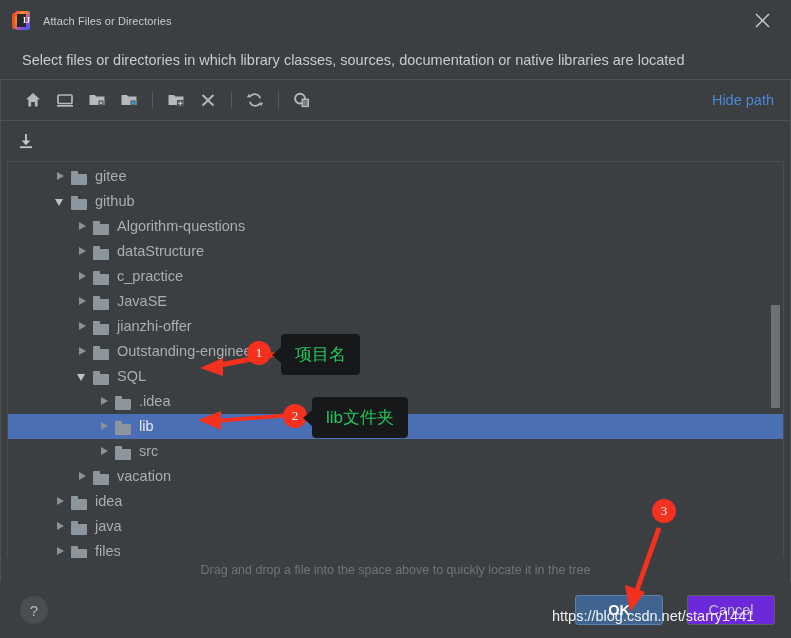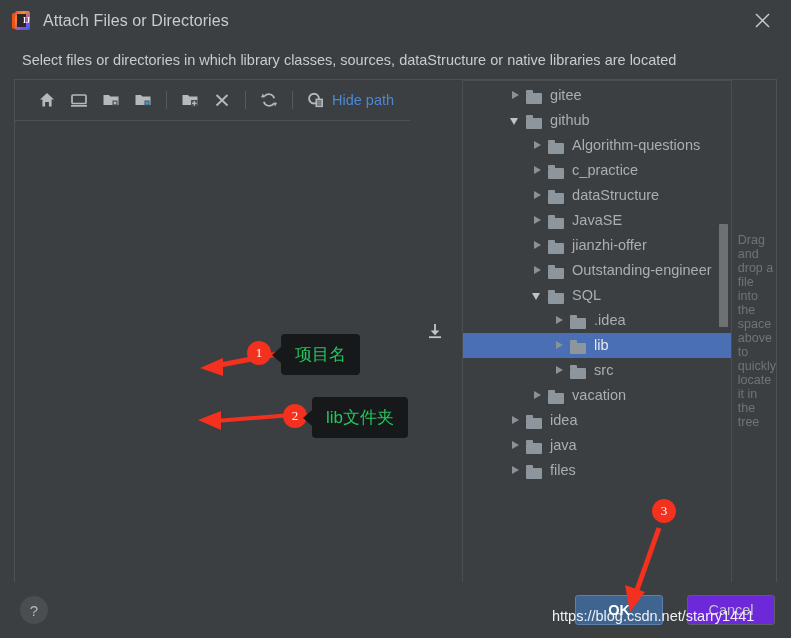--- a/index.html
+++ b/index.html
@@ -47,21 +47,21 @@
     background: #27282c;
   }
   .app-icon .ij {
     position: absolute; left: 7px; top: 4px;
     width: 19px; height: 13px;
     color: #ffffff; font-size: 8px; line-height: 13px;
     text-align: center; font-family: "Liberation Serif", serif;
     font-weight: bold;
   }
   .title-text {
-    color: #c8cbcf; font-size: 16px;
+    color: #c8cbcf; font-size: 11px;
     letter-spacing: .1px;
     white-space: nowrap;
     text-align: right;
   }
   .close-btn {
     margin-left: auto;
     width: 30px; height: 30px;
     display: flex; align-items: center; justify-content: center;
     color: #c8cbcf;
     cursor: pointer;
@@ -73,26 +73,26 @@
     flex: 0 0 38px;
     display: flex; align-items: center;
     padding: 0 0 0 22px;
   }
   .subtitle {
     color: #c8cbcf; font-size: 14.5px; white-space: nowrap;
   }
 
   
   .frame {
-    margin: 0 14px;
+    margin: 0 0;
     border: 1px solid #4e5254;
     border-bottom: none;
     background: #3c3f41;
     flex: 1 1 auto;
-    display: flex; flex-direction: row;
+    display: flex; flex-direction: column;
     min-height: 0;
   }
 
   
   .toolbar {
     height: 41px; flex: 0 0 41px;
     display: flex; align-items: center;
     padding: 0 10px 0 16px;
     border-bottom: 1px solid #4e5254;
   }
@@ -330,21 +330,21 @@
     <div class="title-text">Attach Files or Directories</div>
     <div class="close-btn">
       <svg width="17" height="17" viewBox="0 0 17 17">
         <line x1="2" y1="2" x2="15" y2="15" stroke="#c8cbcf" stroke-width="1.4"></line>
         <line x1="15" y1="2" x2="2" y2="15" stroke="#c8cbcf" stroke-width="1.4"></line>
       </svg>
     </div>
   </div>
 
   <div class="subtitle-row">
-    <div class="subtitle">Select files or directories in which library classes, sources, dataStructure or native libraries are located</div>
+    <div class="subtitle">Select files or directories in which library classes, sources, documentation or native libraries are located</div>
   </div>
 
   <div class="frame">
 
     <div class="toolbar">
       <div class="tb-btn">
         <svg width="18" height="18" viewBox="0 0 18 18">
           <path d="M9 2 L16 8.6 L13.6 8.6 L13.6 15.5 L10.9 15.5 L10.9 11 L7.1 11 L7.1 15.5 L4.4 15.5 L4.4 8.6 L2 8.6 Z" fill="#b3b9bd"></path>
         </svg>
       </div>
@@ -432,27 +432,27 @@
           <div class="row">
             <div style="flex: 0 0 66px;"></div>
             <div class="arrow closed"></div>
             <div class="folder"></div>
             <div class="lbl">Algorithm-questions</div>
           </div>
           <div class="row">
             <div style="flex: 0 0 66px;"></div>
             <div class="arrow closed"></div>
             <div class="folder"></div>
+            <div class="lbl">dataStructure</div>
+          </div>
+          <div class="row">
+            <div style="flex: 0 0 66px;"></div>
+            <div class="arrow closed"></div>
+            <div class="folder"></div>
             <div class="lbl">c_practice</div>
-          </div>
-          <div class="row">
-            <div style="flex: 0 0 66px;"></div>
-            <div class="arrow closed"></div>
-            <div class="folder"></div>
-            <div class="lbl">dataStructure</div>
           </div>
           <div class="row">
             <div style="flex: 0 0 66px;"></div>
             <div class="arrow closed"></div>
             <div class="folder"></div>
             <div class="lbl">JavaSE</div>
           </div>
           <div class="row">
             <div style="flex: 0 0 66px;"></div>
             <div class="arrow closed"></div>

